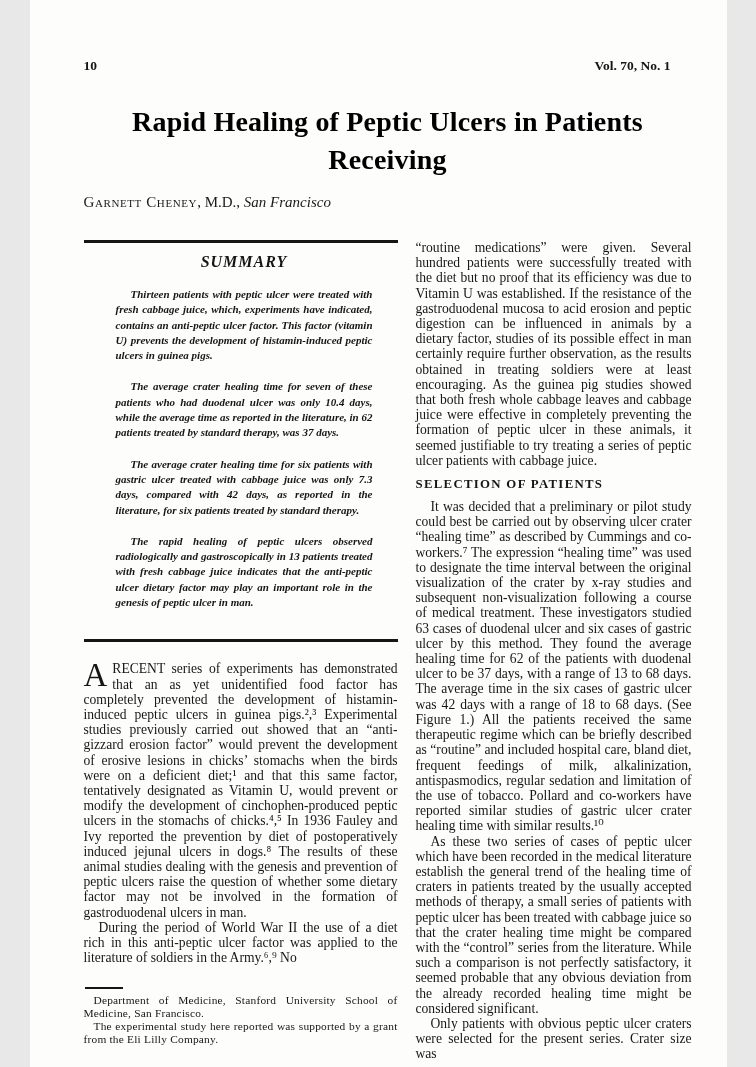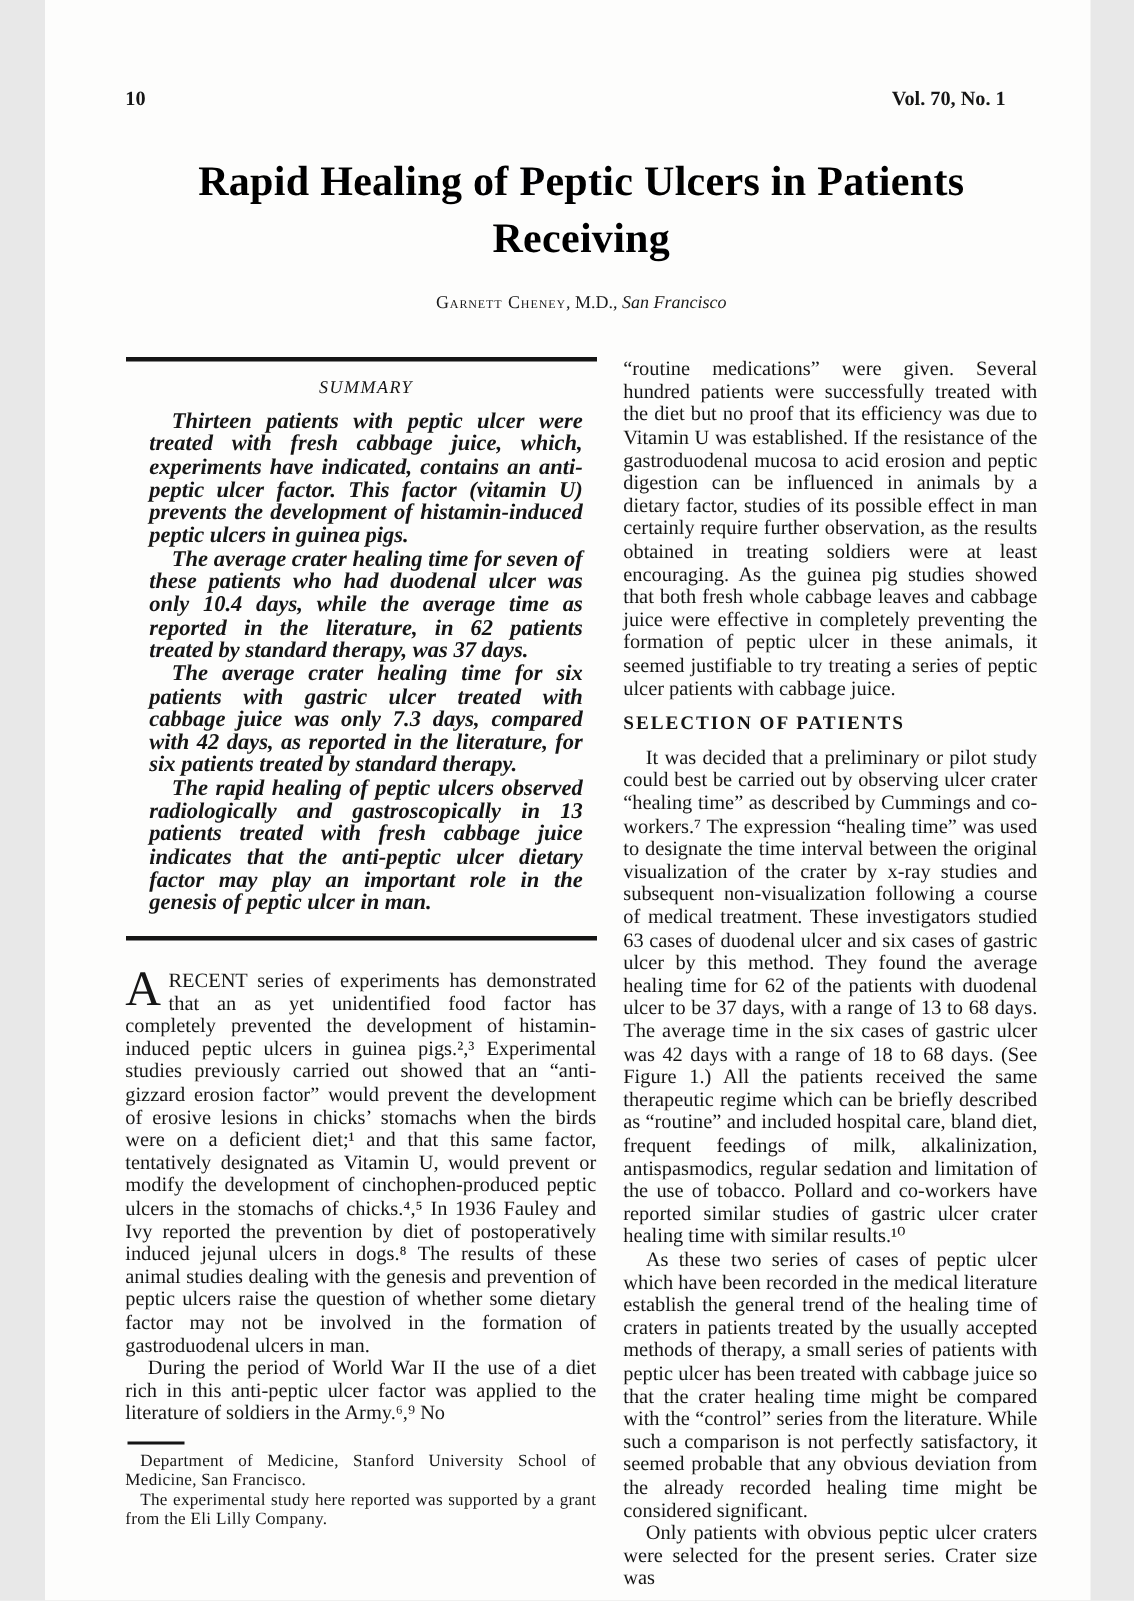--- a/index.html
+++ b/index.html
@@ -32,22 +32,22 @@
     text-align: center;
     font-weight: bold;
     font-size: 28px;
     line-height: 38px;
     letter-spacing: 0.2px;
     color: #000000;
   }
   .title .title-line { display: block; }
   .byline {
     margin-top: 15px;
-    text-align: center;
-    font-size: 12px;
+    text-align: left;
+    font-size: 15px;
     color: #1a1a1a;
   }
   .author-name { font-variant: small-caps; letter-spacing: 0.6px; }
   .author-location { font-style: italic; }
 
   .columns {
     display: flex;
     gap: 18px;
     margin-top: 29px;
   }
@@ -64,45 +64,45 @@
 
   .summary-box {
     border-top: 3px solid #151515;
     border-bottom: 3px solid #151515;
     padding: 8px 9px 13px 16px;
     margin-bottom: 19px;
   }
   .summary-heading {
     margin: 2px 0 8px 0;
     text-align: center;
-    font-size: 12px;
-    font-weight: normal;
+    font-size: 16px;
+    font-weight: bold;
     font-style: italic;
     letter-spacing: 1px;
   }
   .summary-box p {
     font-style: italic;
     font-weight: bold;
-    font-size: 15px;
+    font-size: 11px;
     line-height: 15.3px;
     text-align: justify;
-    margin: 0;
+    margin: 16px;
     text-indent: 15px;
   }
 
   .lead { text-indent: 0; }
   .drop-cap {
     float: left;
     font-size: 33px;
     line-height: 27px;
     padding: 1px 5px 0 0;
   }
 
   .footnote {
-    margin-top: 11px;
+    margin-top: 22px;
   }
   .footnote-rule {
     width: 38px;
     height: 0;
     border-top: 2px solid #151515;
     margin: 0 0 5px 1px;
   }
   .footnote p {
     font-size: 11.4px;
     line-height: 13px;

